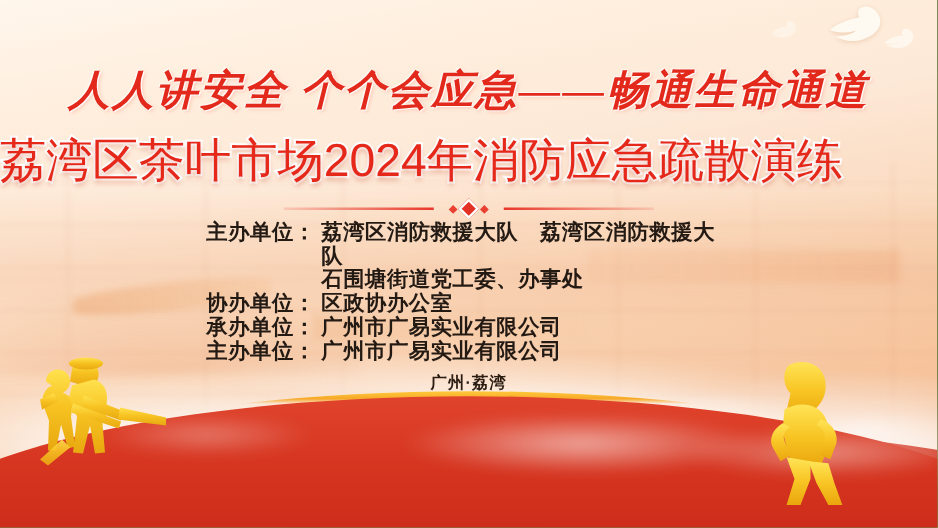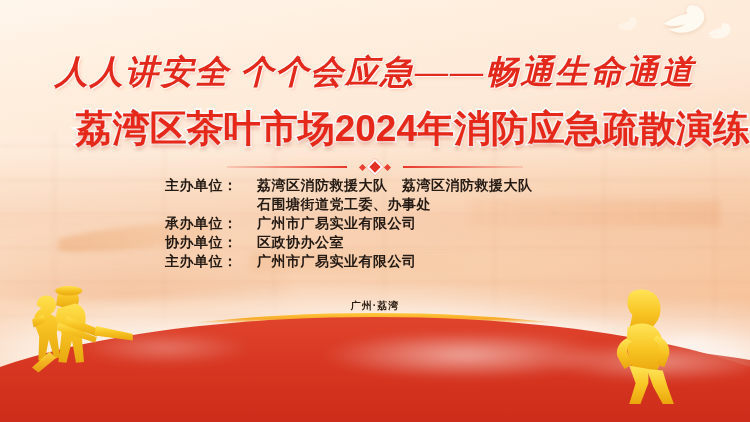--- a/index.html
+++ b/index.html
@@ -187,22 +187,22 @@
     text-shadow:
       0 0 2px rgba(255,255,255,.95),
       1px 1px 0 rgba(255,255,255,.85),
       2px 2px 3px rgba(255,190,170,.75),
       -1px -1px 0 rgba(255,255,255,.6);
   }
 
   .main-title {
     position: absolute;
     left: 0; right: 0; top: 104px;
-    text-align: right;
-    font-weight: bold;
+    text-align: left;
+    font-weight: normal;
     font-size: 37px;
     letter-spacing: 0px;
     color: #e5281a;
     white-space: nowrap;
     -webkit-text-stroke: 3.2px #ffffff;
     paint-order: stroke fill;
     text-shadow:
       0 3px 4px rgba(196,60,30,.35),
       0 0 1px rgba(255,255,255,.9);
   }
@@ -237,21 +237,21 @@
   }
 
   .org-block {
     position: absolute;
     left: 0; right: 0; top: 176px;
     display: flex;
     flex-direction: column;
     align-items: center;
     gap: 0px;
     color: #241a14;
-    font-size: 14px;
+    font-size: 17px;
     font-weight: bold;
     line-height: 19px;
   }
   .org-row {
     display: flex;
     width: 420px;
     align-items: baseline;
   }
   .org-label {
     width: 92px;
@@ -264,21 +264,21 @@
     font-weight: bold;
     letter-spacing: .5px;
   }
   .org-value.cont { padding-left: 0; }
 
   .footer {
     position: absolute;
     left: 0; right: 0; top: 296px;
     text-align: center;
     color: #2c1d12;
-    font-size: 10px;
+    font-size: 13px;
     font-weight: bold;
     line-height: 20px;
     letter-spacing: 1px;
   }
 </style>
 </head>
 <body>
 
 <div id="poster">
 
@@ -320,26 +320,26 @@
   <div class="org-block">
     <div class="org-row">
       <span class="org-label">主办单位：</span>
       <span class="org-value">荔湾区消防救援大队　荔湾区消防救援大队</span>
     </div>
     <div class="org-row">
       <span class="org-label"></span>
       <span class="org-value cont">石围塘街道党工委、办事处</span>
     </div>
     <div class="org-row">
+      <span class="org-label">协办单位：</span>
+      <span class="org-value">区政协办公室</span>
+    </div>
+    <div class="org-row">
       <span class="org-label">承办单位：</span>
       <span class="org-value">广州市广易实业有限公司</span>
-    </div>
-    <div class="org-row">
-      <span class="org-label">协办单位：</span>
-      <span class="org-value">区政协办公室</span>
     </div>
     <div class="org-row">
       <span class="org-label">主办单位：</span>
       <span class="org-value">广州市广易实业有限公司</span>
     </div>
   </div>
 
   <div class="footer">
     <div>广州·荔湾</div>
     <div>2024年6月</div>

